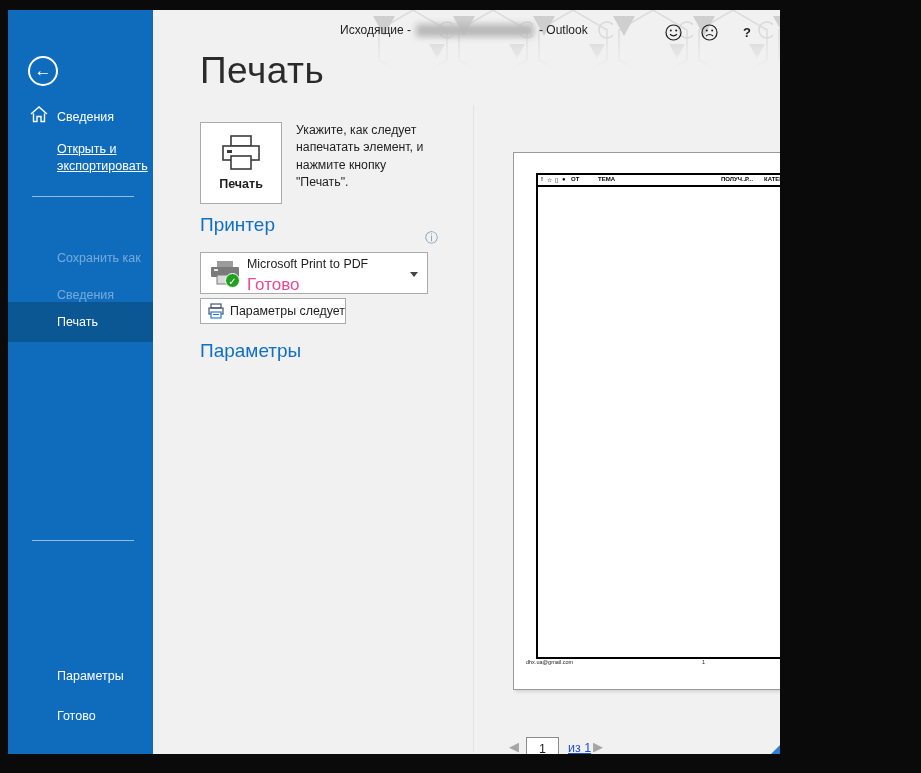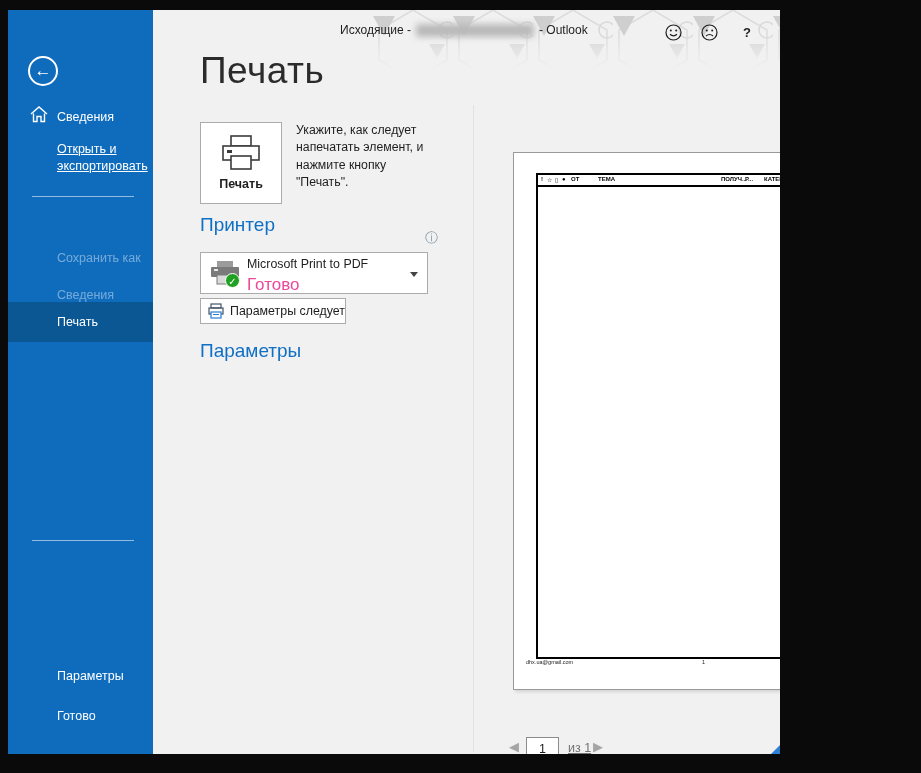--- a/index.html
+++ b/index.html
@@ -88,21 +88,21 @@
   .phead span { position:absolute; top:1px; font-size:6px; font-weight:bold;
                 color:#000; white-space:nowrap; }
   .pfoot span { position:absolute; top:506px; font-size:5.5px; color:#222;
                 white-space:nowrap; }
 
   
   .nav-arrow { position:absolute; top:729px; font-size:13px; color:#a6a6a6; cursor:pointer; }
   .page-input { position:absolute; left:518px; top:727px; width:33px; height:23px;
                 border:1px solid #8c8c8c; background:#fff; text-align:center;
                 font-size:12.5px; font-family:inherit; color:#1e1e1e; }
-  .of-label { position:absolute; left:560px; top:731px; font-size:12.5px; color:#737373;text-decoration:underline; }
+  .of-label { position:absolute; left:560px; top:731px; font-size:12.5px; color:#1d4ed8;text-decoration:underline; }
   .zoom-ico { position:absolute; cursor:pointer; }
   .corner-grip { position:absolute; right:0; bottom:0; width:0; height:0;
                  border-left:9px solid transparent; border-bottom:9px solid #2f7fd4; }
 </style>
 </head>
 <body>
 
 <div class="window">
 
   <svg class="hexband" width="540" height="62" xmlns="http://www.w3.org/2000/svg">

